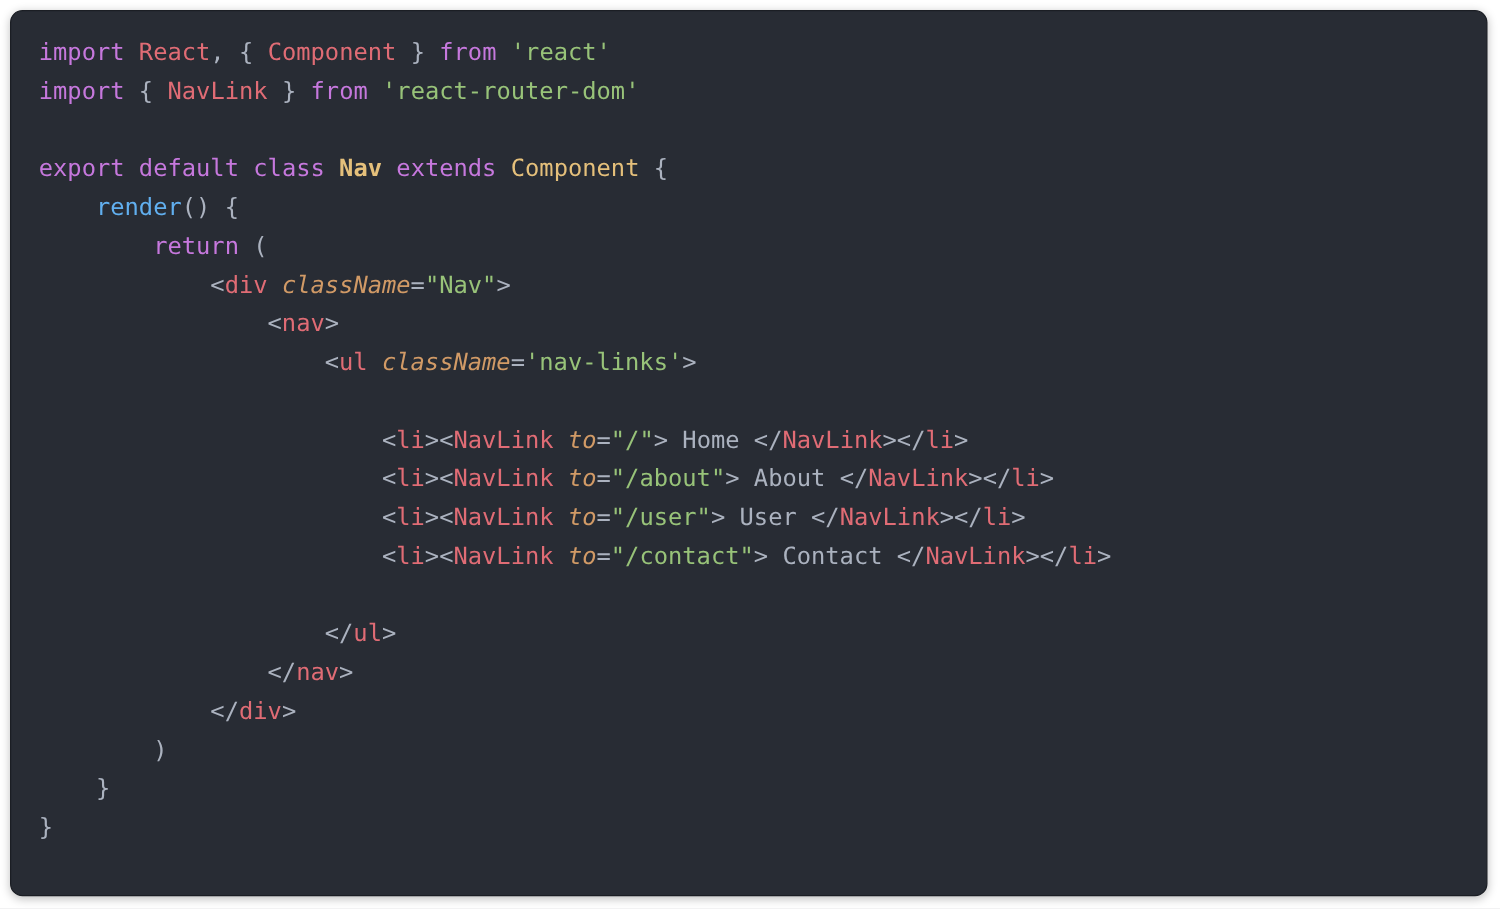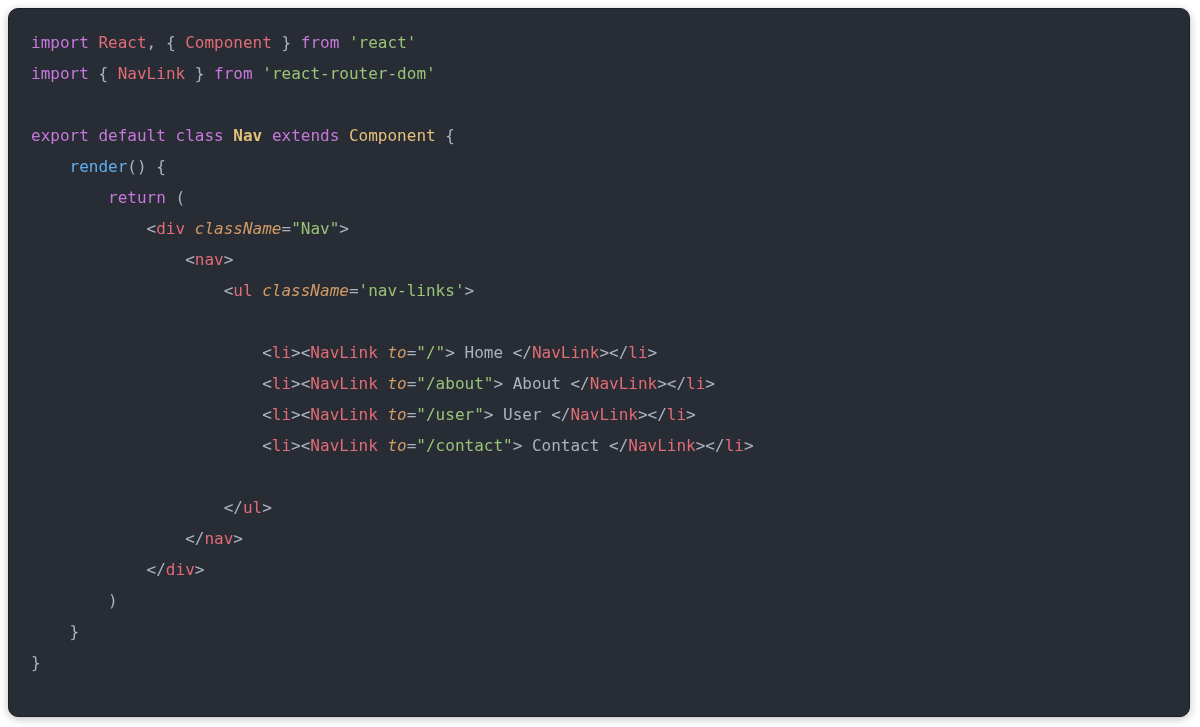--- a/index.html
+++ b/index.html
@@ -14,21 +14,21 @@
     margin: 8px;
     width: 1182px;
     height: 709px;
     background: #282c34;
     border: 1px solid #1b1e24;
     border-radius: 10px;
     box-shadow: 0 2px 8px rgba(0,0,0,0.25);
     box-sizing: border-box;
     padding: 18px 22px;
     font-family: "Menlo", "Consolas", "DejaVu Sans Mono", monospace;
-    font-size: 16px;
+    font-size: 19px;
     line-height: 31px;
     color: #abb2bf;
     white-space: pre;
     overflow: hidden;
   }
 
   
   .kw-import   { color: #c678dd; }  
   .id-red      { color: #e06c75; }  
   .id-blue     { color: #61afef; }  

